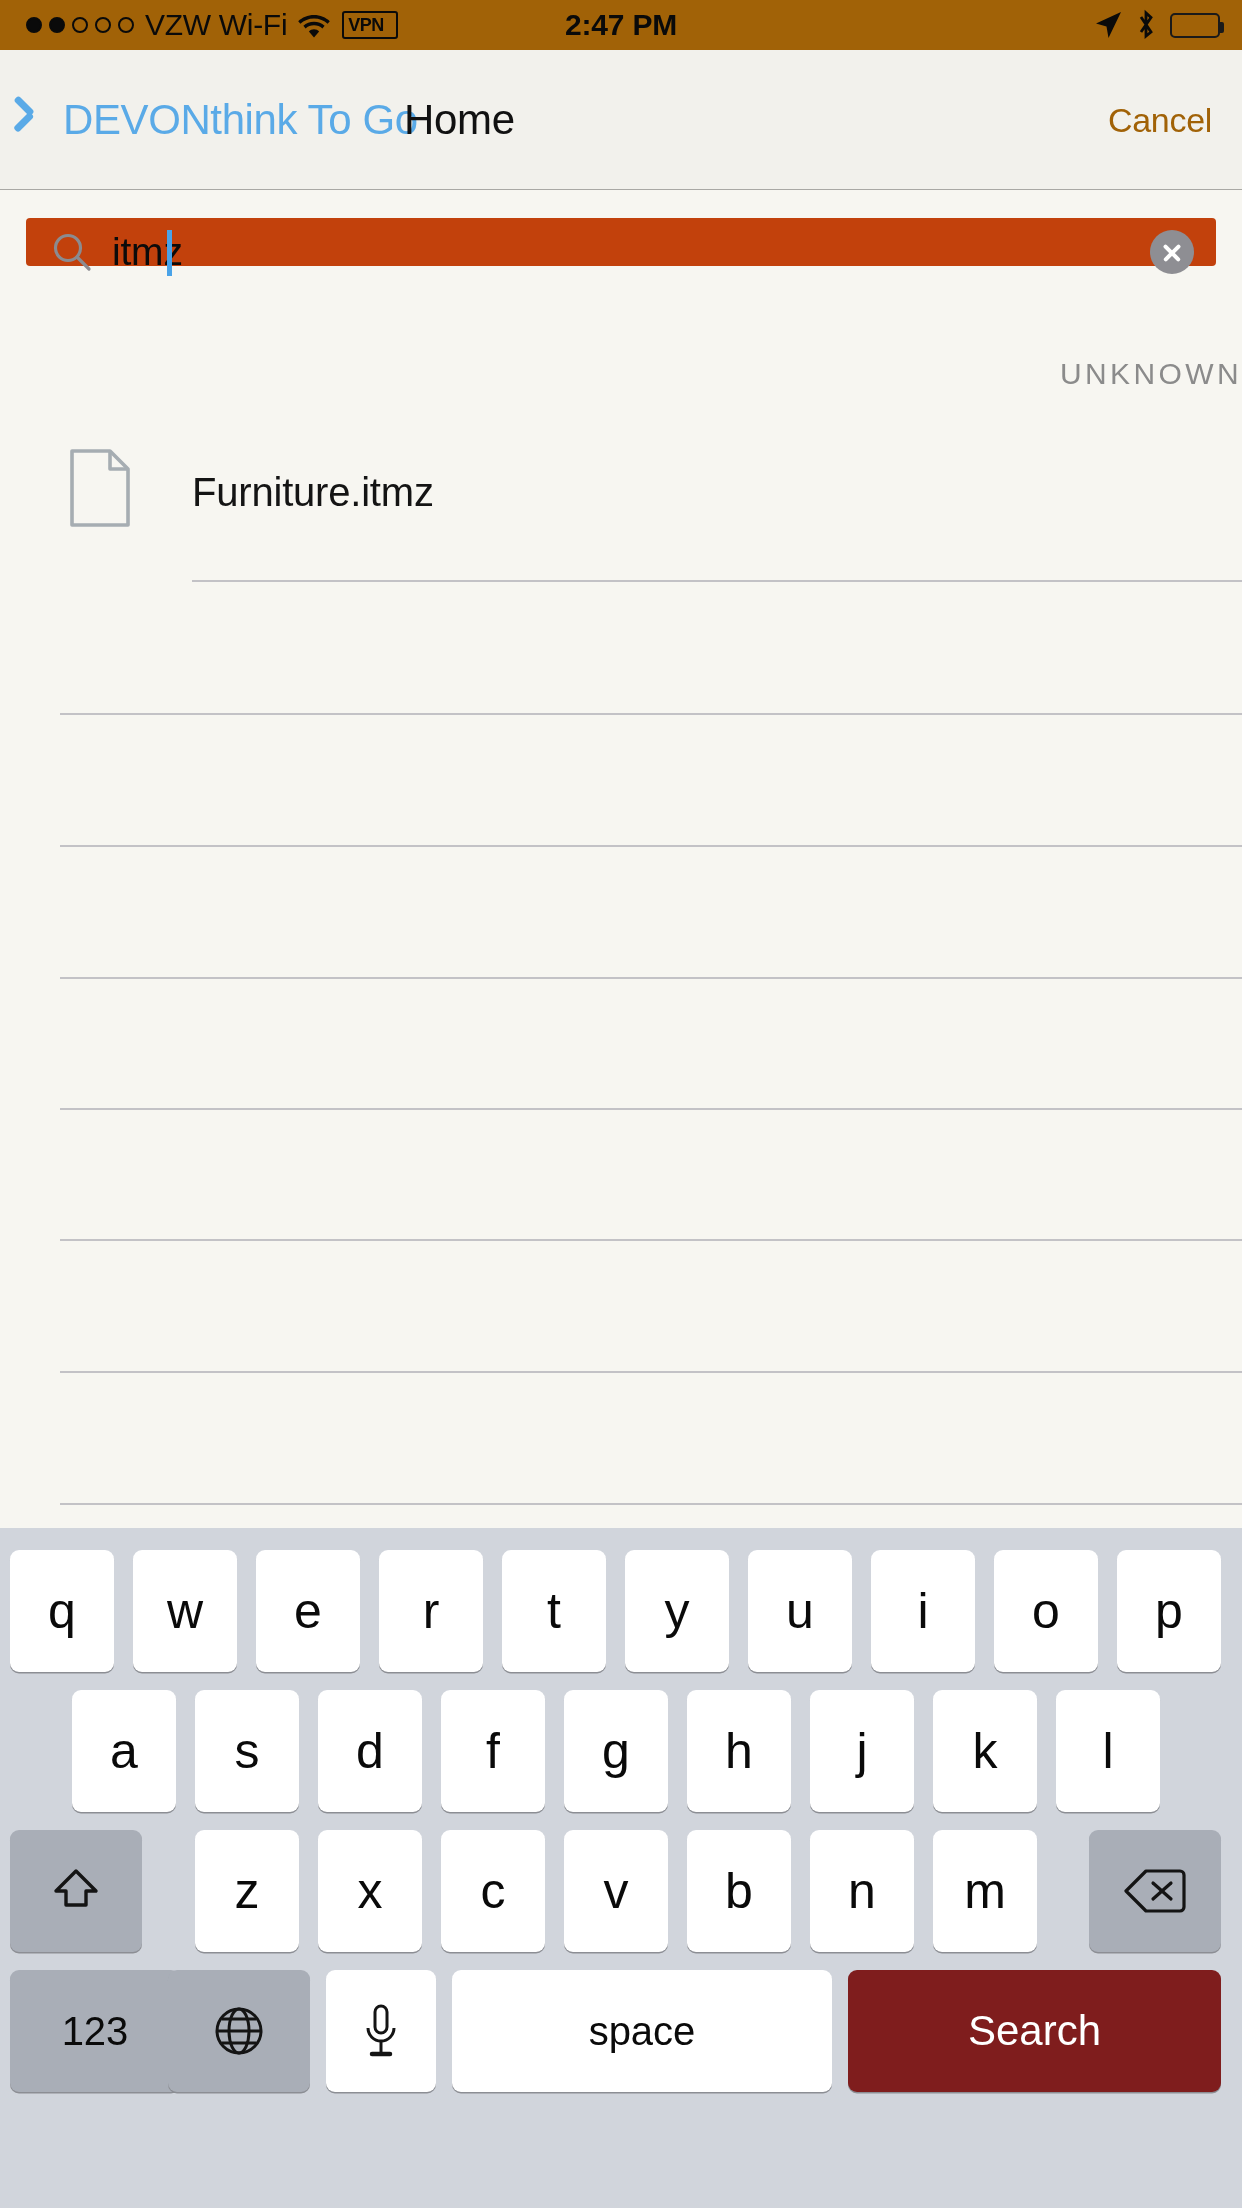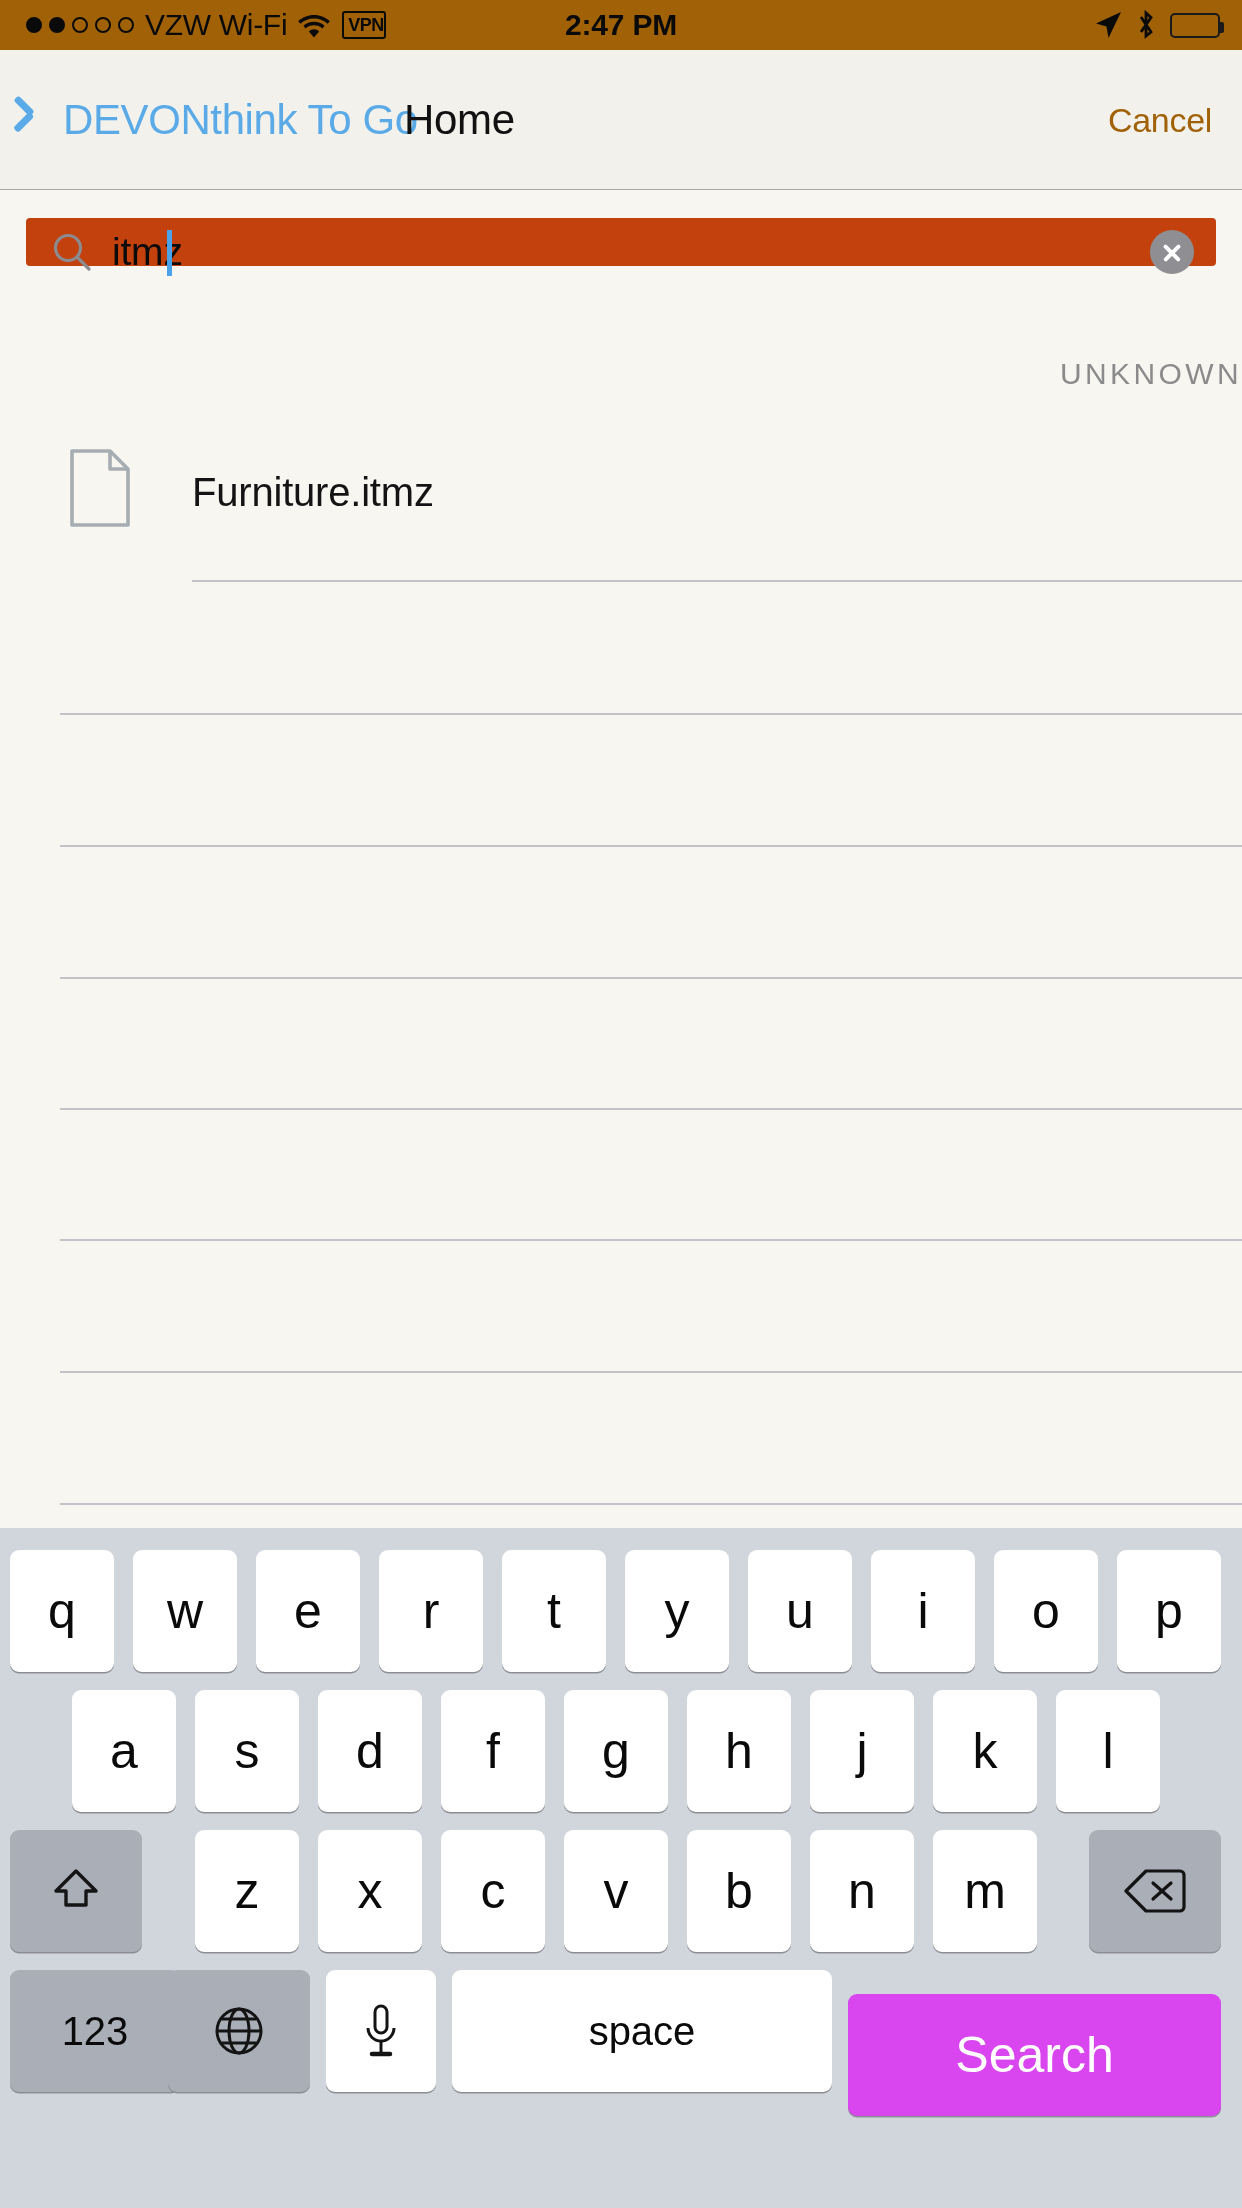--- a/index.html
+++ b/index.html
@@ -30,21 +30,21 @@
   .dot { width: 16px; height: 16px; border-radius: 50%; border: 2.2px solid #0a0a0a; }
   .dot.filled { background: #0a0a0a; }
   #carrier-label {
     font-size: 30px; color: #0a0a0a; letter-spacing: -0.3px;
     font-weight: 400; margin-left: 2px;
   }
   .wifi-ic { width: 32px; height: 26px; position: relative; margin-left: 2px; }
   .vpn-badge {
     border: 2.4px solid #0a0a0a; border-radius: 3px;
     font-size: 18px; font-weight: 700; line-height: 1;
-    padding: 3px 0 3px 4px; color: #0a0a0a; letter-spacing: -0.5px;
+    padding: 3px 12px 3px 4px; color: #0a0a0a; letter-spacing: -0.5px;
     margin-left: 3px;
   }
   #status-time {
     position: absolute; left: 0; top: 0; width: 1242px; height: 50px;
     display: flex; align-items: center; justify-content: center;
     font-size: 30px; font-weight: 700; color: #0a0a0a; letter-spacing: -0.2px;
   }
   #status-right {
     position: absolute; right: 22px; top: 0; height: 50px;
     display: flex; align-items: center; gap: 13px;
@@ -172,21 +172,21 @@
 
   .key {
     position: absolute; top: 0; height: 122px;
     background: #ffffff; border-radius: 9px;
     box-shadow: 0 1.5px 0 rgba(136,138,143,0.95);
     display: flex; align-items: center; justify-content: center;
     font-size: 50px; color: #0a0a0a; font-weight: 400;
     cursor: pointer; user-select: none;
   }
   .key.dark { background: #a9aeb7; }
-  .key.blue { background: #d946ef; color: #ffffff; font-size: 50px; margin-top: 24px; }
+  .key.blue { background: #7f1d1d; color: #ffffff; font-size: 42px; }
   .key.small { font-size: 40px; }
 
   svg { display: block; }
 </style>
 </head>
 <body>
 
 <div id="screen">
 
   <div id="status-bar">

